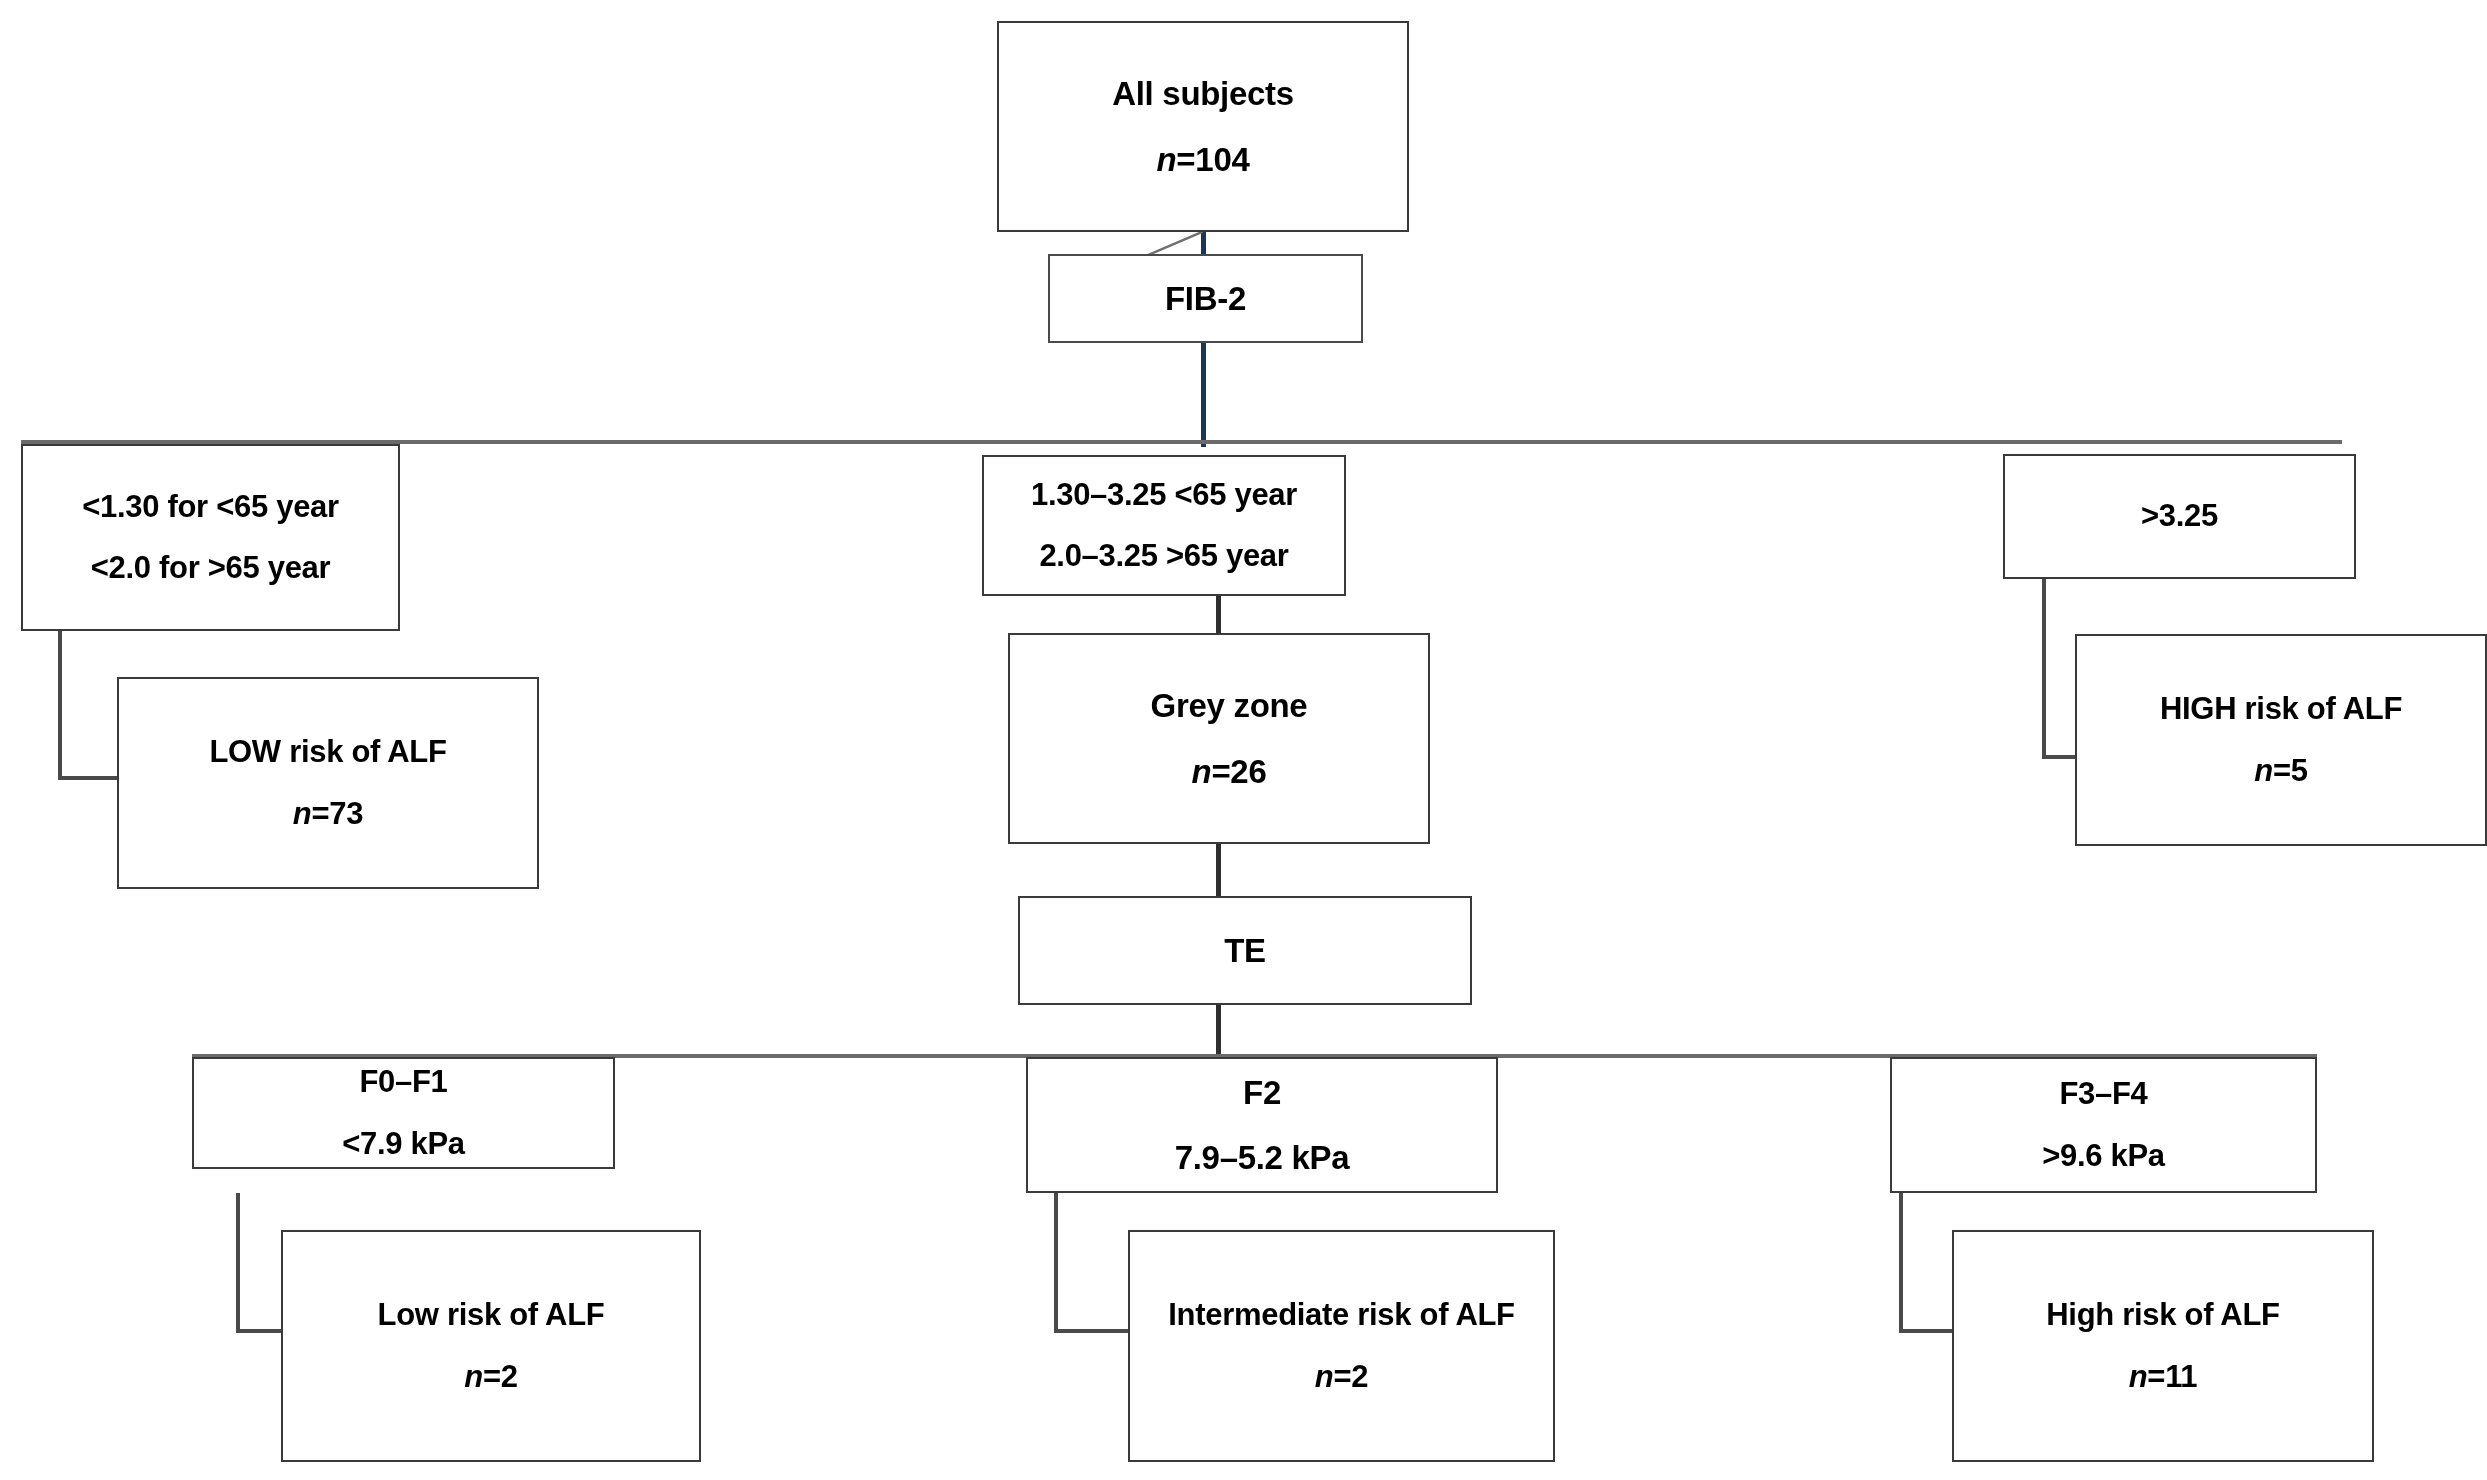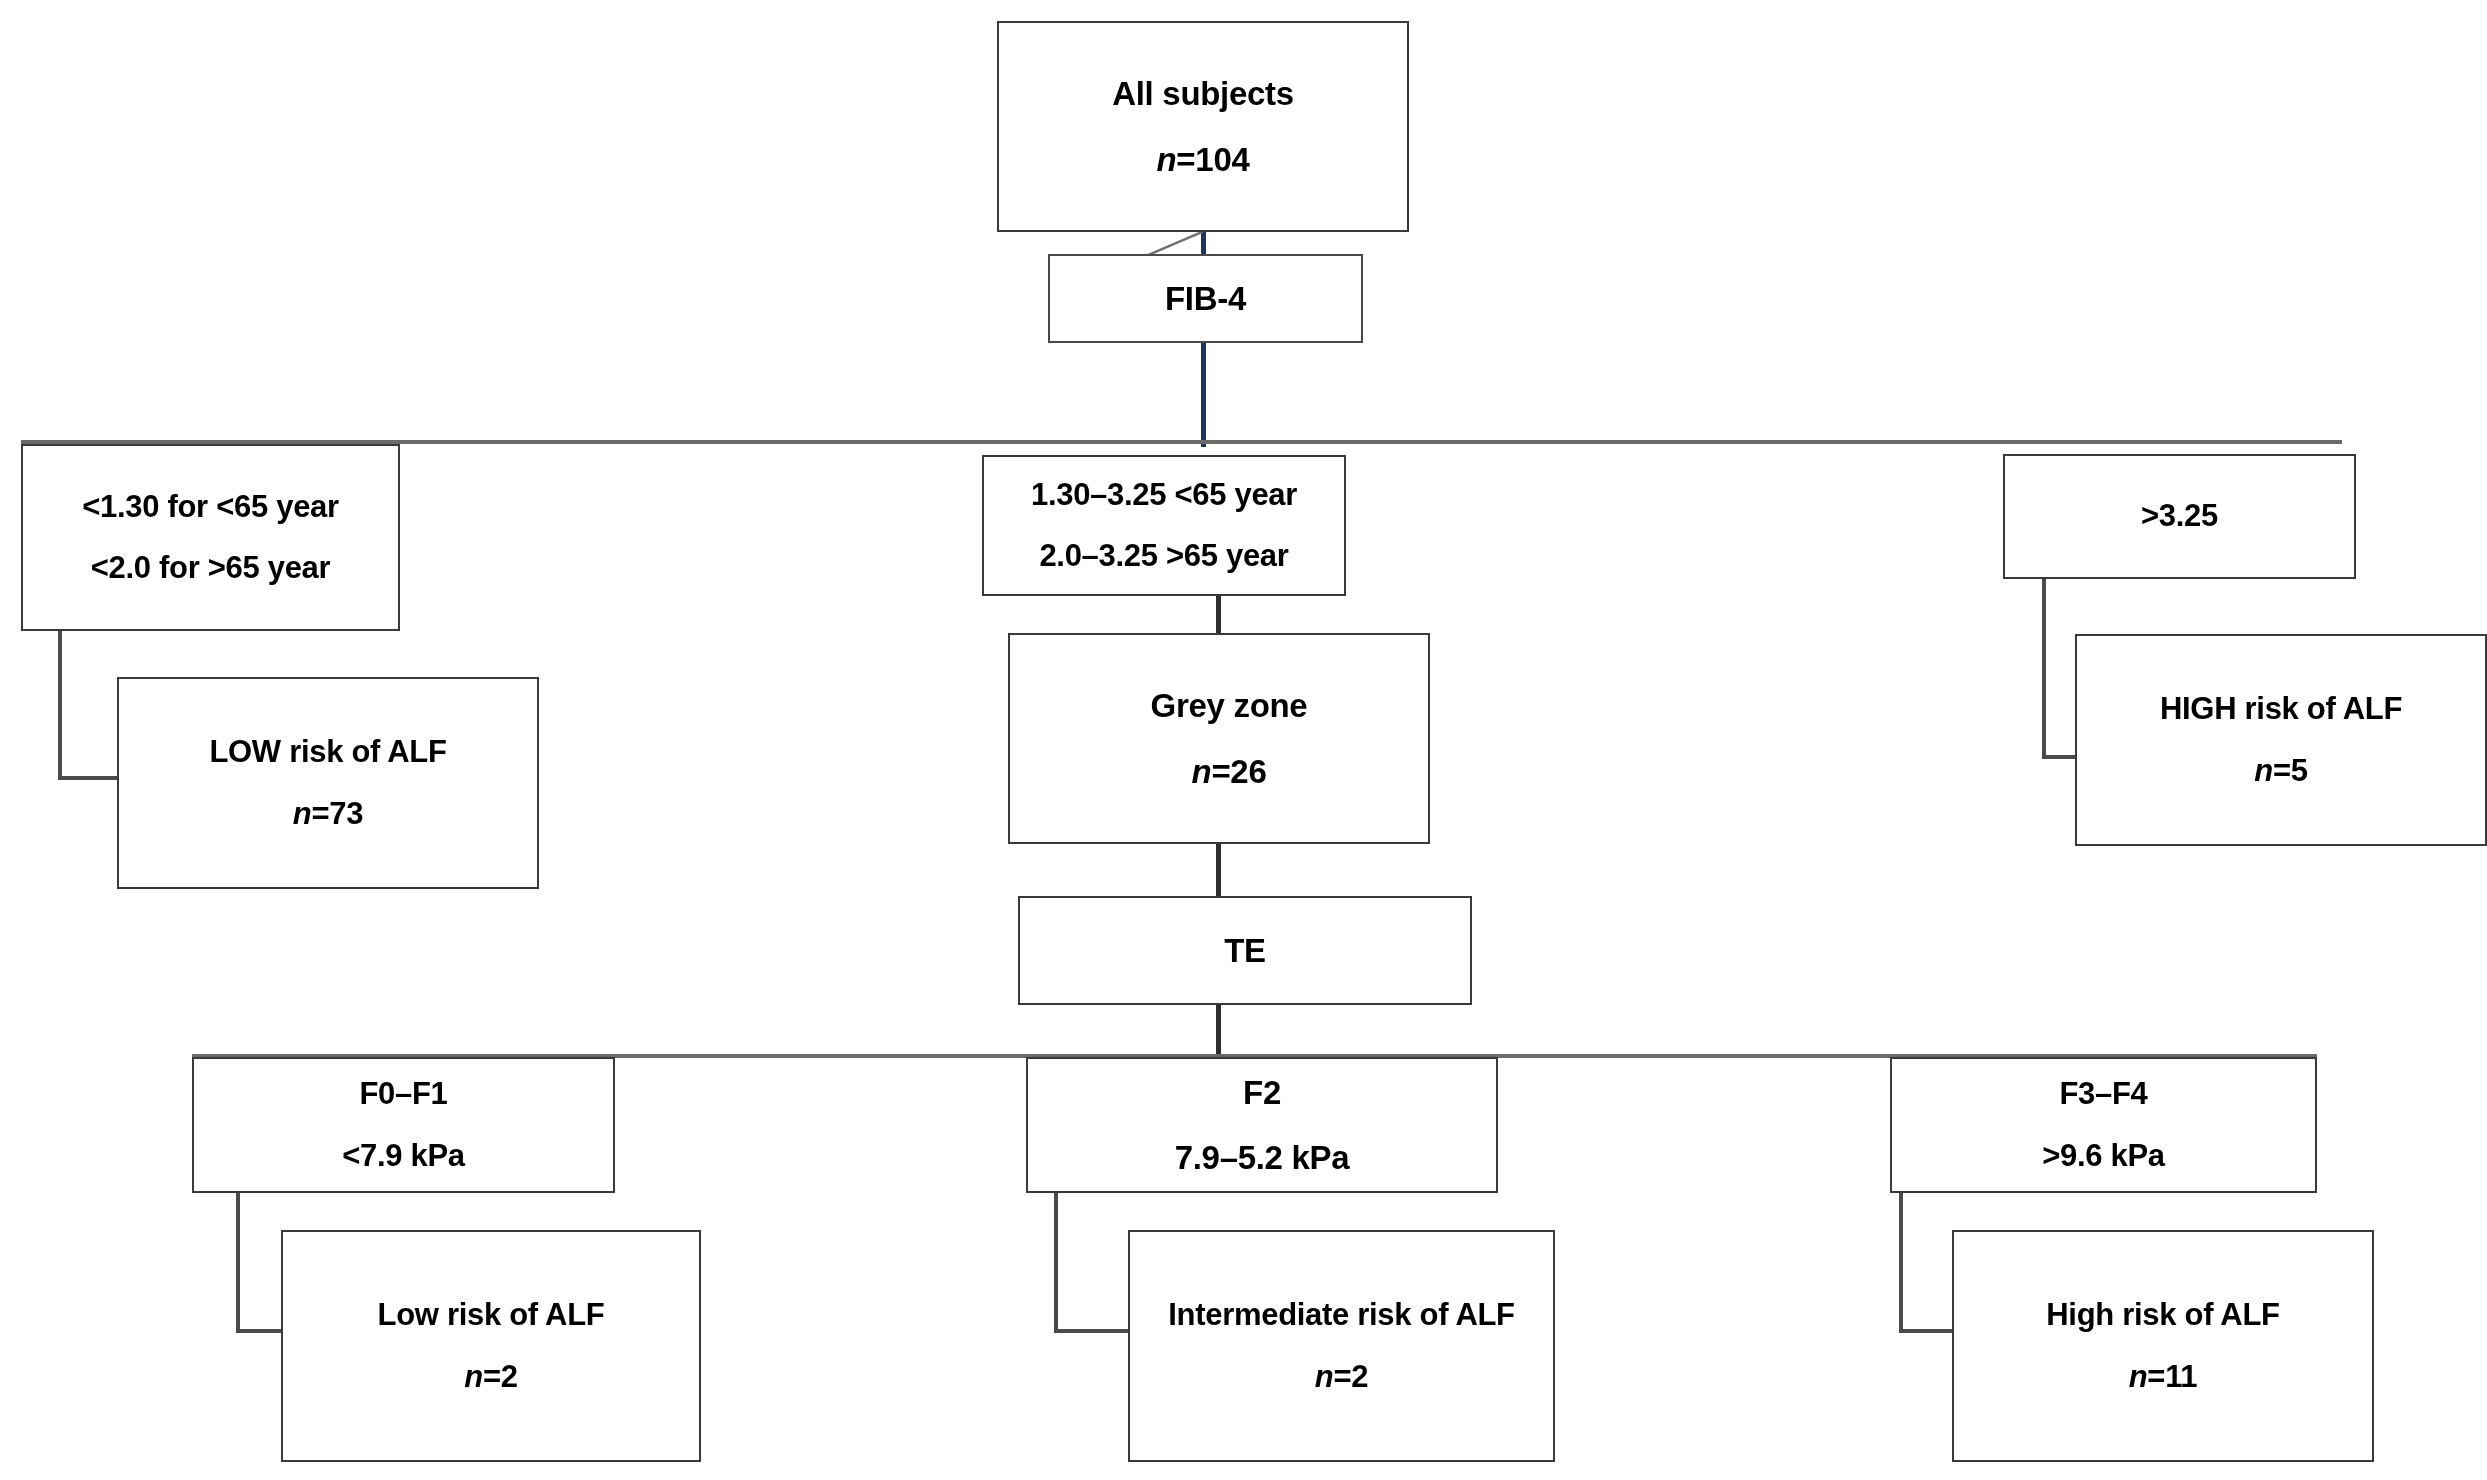--- a/index.html
+++ b/index.html
@@ -98,21 +98,21 @@
 
   <div class="conn" style="left:1899px; top:1193px; width:4px; height:140px;"></div>
   <div class="conn" style="left:1899px; top:1329px; width:56px; height:4px;"></div>
 
   <div class="node" style="left:997px; top:21px; width:412px; height:211px;">
     <span class="line t-lg">All subjects</span>
     <span class="line t-lg"><i class="ital">n</i><span>=104</span></span>
   </div>
 
   <div class="node" style="left:1048px; top:254px; width:315px; height:89px; border-width:2.4px; border-color:#4a4a4a;">
-    <span class="line t-lg">FIB-4</span>
+    <span class="line t-lg">FIB-2</span>
   </div>
 
   <div class="node" style="left:21px; top:444px; width:379px; height:187px;">
     <span class="line t-md">&lt;1.30 for &lt;65 year</span>
     <span class="line t-md">&lt;2.0 for &gt;65 year</span>
   </div>
 
   <div class="node" style="left:982px; top:455px; width:364px; height:141px;">
     <span class="line t-md">1.30–3.25 &lt;65 year</span>
     <span class="line t-md">2.0–3.25 &gt;65 year</span>
@@ -134,21 +134,21 @@
 
   <div class="node" style="left:2075px; top:634px; width:412px; height:212px;">
     <span class="line t-md">HIGH risk of  ALF</span>
     <span class="line t-md"><i class="ital">n</i><span>=5</span></span>
   </div>
 
   <div class="node" style="left:1018px; top:896px; width:454px; height:109px;">
     <span class="line t-lg">TE</span>
   </div>
 
-  <div class="node" style="left:192px; top:1057px; width:423px; height:136px;">
+  <div class="node" style="left:192px; top:1057px; width:423px; height:112px;">
     <span class="line t-md">F0–F1</span>
     <span class="line t-md">&lt;7.9 kPa</span>
   </div>
 
   <div class="node" style="left:1026px; top:1057px; width:472px; height:136px;">
     <span class="line t-lg">F2</span>
     <span class="line t-lg">7.9–5.2 kPa</span>
   </div>
 
   <div class="node" style="left:1890px; top:1057px; width:427px; height:136px;">

